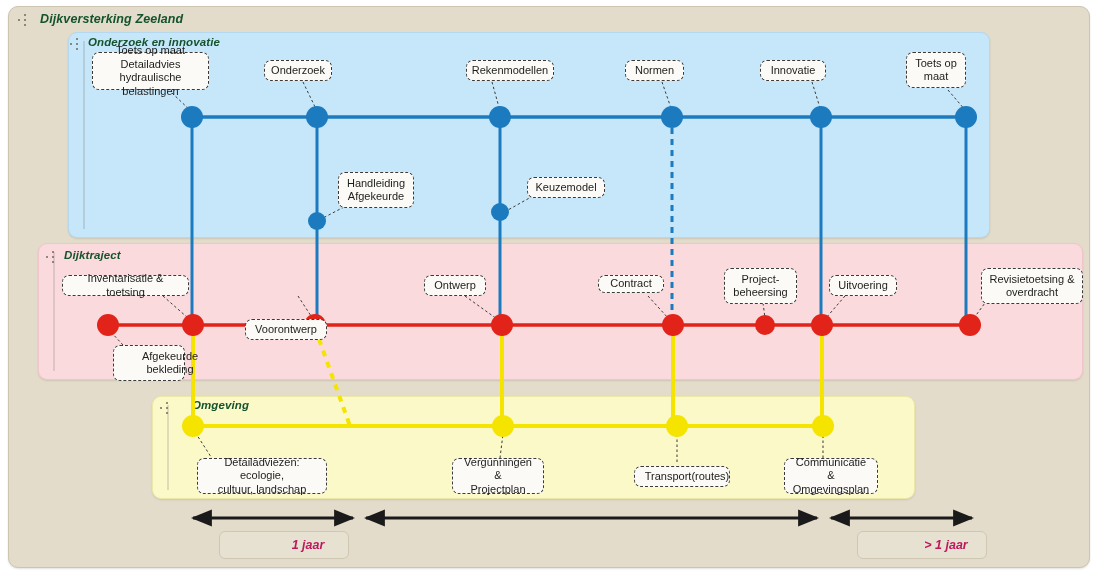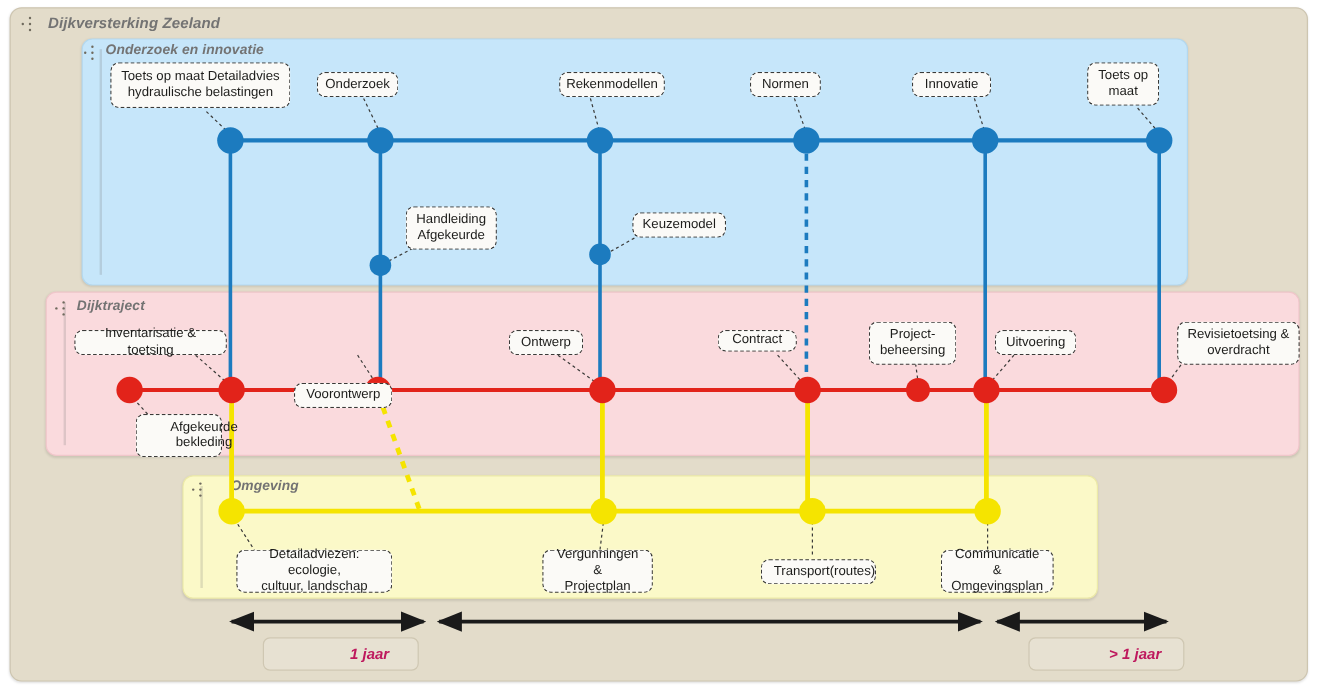--- a/index.html
+++ b/index.html
@@ -14,21 +14,21 @@
   }
   
   .lane{position:absolute;border-radius:9px;box-shadow:0 1px 2px rgba(0,0,0,.10);}
   .lane-blue{left:68px;top:32px;width:920px;height:204px;background:#c6e6fa;border:1px solid #b3d8ef;}
   .lane-pink{left:38px;top:243px;width:1043px;height:135px;background:#fadadd;border:1px solid #f0c6ca;}
   .lane-yellow{left:152px;top:396px;width:761px;height:101px;background:#fbf9c8;border:1px solid #ece9a8;}
 
   .lane-rule{position:absolute;top:8px;bottom:8px;width:2px;background:rgba(120,120,120,.22);}
 
   .lane-title{
-    position:absolute;font-style:italic;font-weight:bold;color:#737373;
+    position:absolute;font-style:italic;font-weight:bold;color:#14532d;
     white-space:nowrap;letter-spacing:.1px;
   }
   .title-main{left:40px;top:12px;font-size:12.5px;}
   .title-blue{left:88px;top:36px;font-size:11.5px;}
   .title-pink{left:64px;top:249px;font-size:11.5px;}
   .title-yellow{left:192px;top:399px;font-size:11.5px;}
 
   
   .grip{position:absolute;width:16px;height:14px;}
   .grip .dot{position:absolute;left:0;top:6px;width:2px;height:2px;border-radius:50%;background:#6f6a5e;}
@@ -190,21 +190,21 @@
         <path d="M 0 1 L 10 5 L 0 9 z" fill="#1a1a1a"></path>
       </marker>
     </defs>
     <g stroke="#1a1a1a" stroke-width="3" marker-start="url(#ah)" marker-end="url(#ah)">
       <line x1="193" y1="518" x2="353" y2="518"></line>
       <line x1="366" y1="518" x2="817" y2="518"></line>
       <line x1="831" y1="518" x2="972" y2="518"></line>
     </g>
   </svg>
 
-  <div class="callout" style="left:92px;top:52px;width:150px;height:38px;">Toets op maat Detailadvies
+  <div class="callout" style="left:92px;top:52px;width:117px;height:38px;">Toets op maat Detailadvies
 hydraulische belastingen</div>
   <div class="callout" style="left:264px;top:60px;width:68px;height:21px;">Onderzoek</div>
   <div class="callout" style="left:466px;top:60px;width:88px;height:21px;">Rekenmodellen</div>
   <div class="callout" style="left:625px;top:60px;width:59px;height:21px;">Normen</div>
   <div class="callout" style="left:760px;top:60px;width:66px;height:21px;">Innovatie</div>
   <div class="callout" style="left:906px;top:52px;width:60px;height:36px;">Toets op
 maat</div>
   <div class="callout" style="left:338px;top:172px;width:76px;height:36px;">Handleiding
 Afgekeurde</div>
   <div class="callout" style="left:527px;top:177px;width:78px;height:21px;">Keuzemodel</div>

